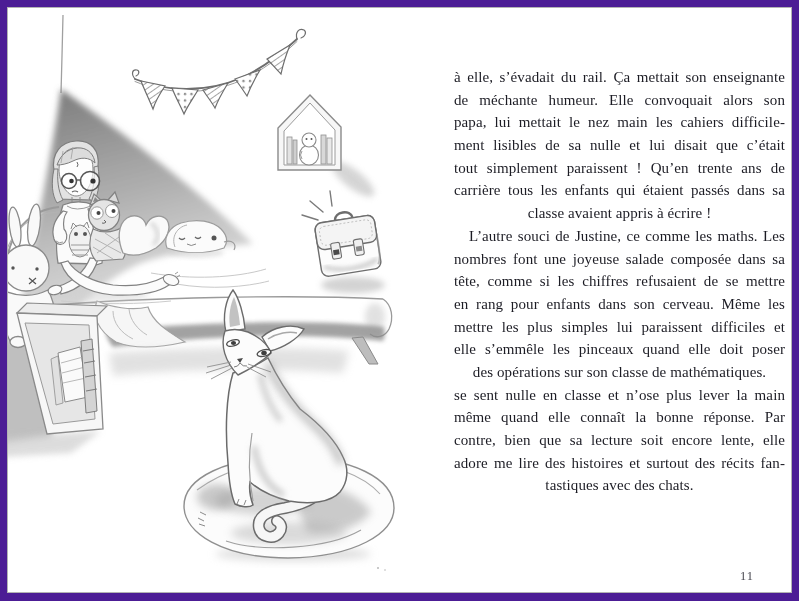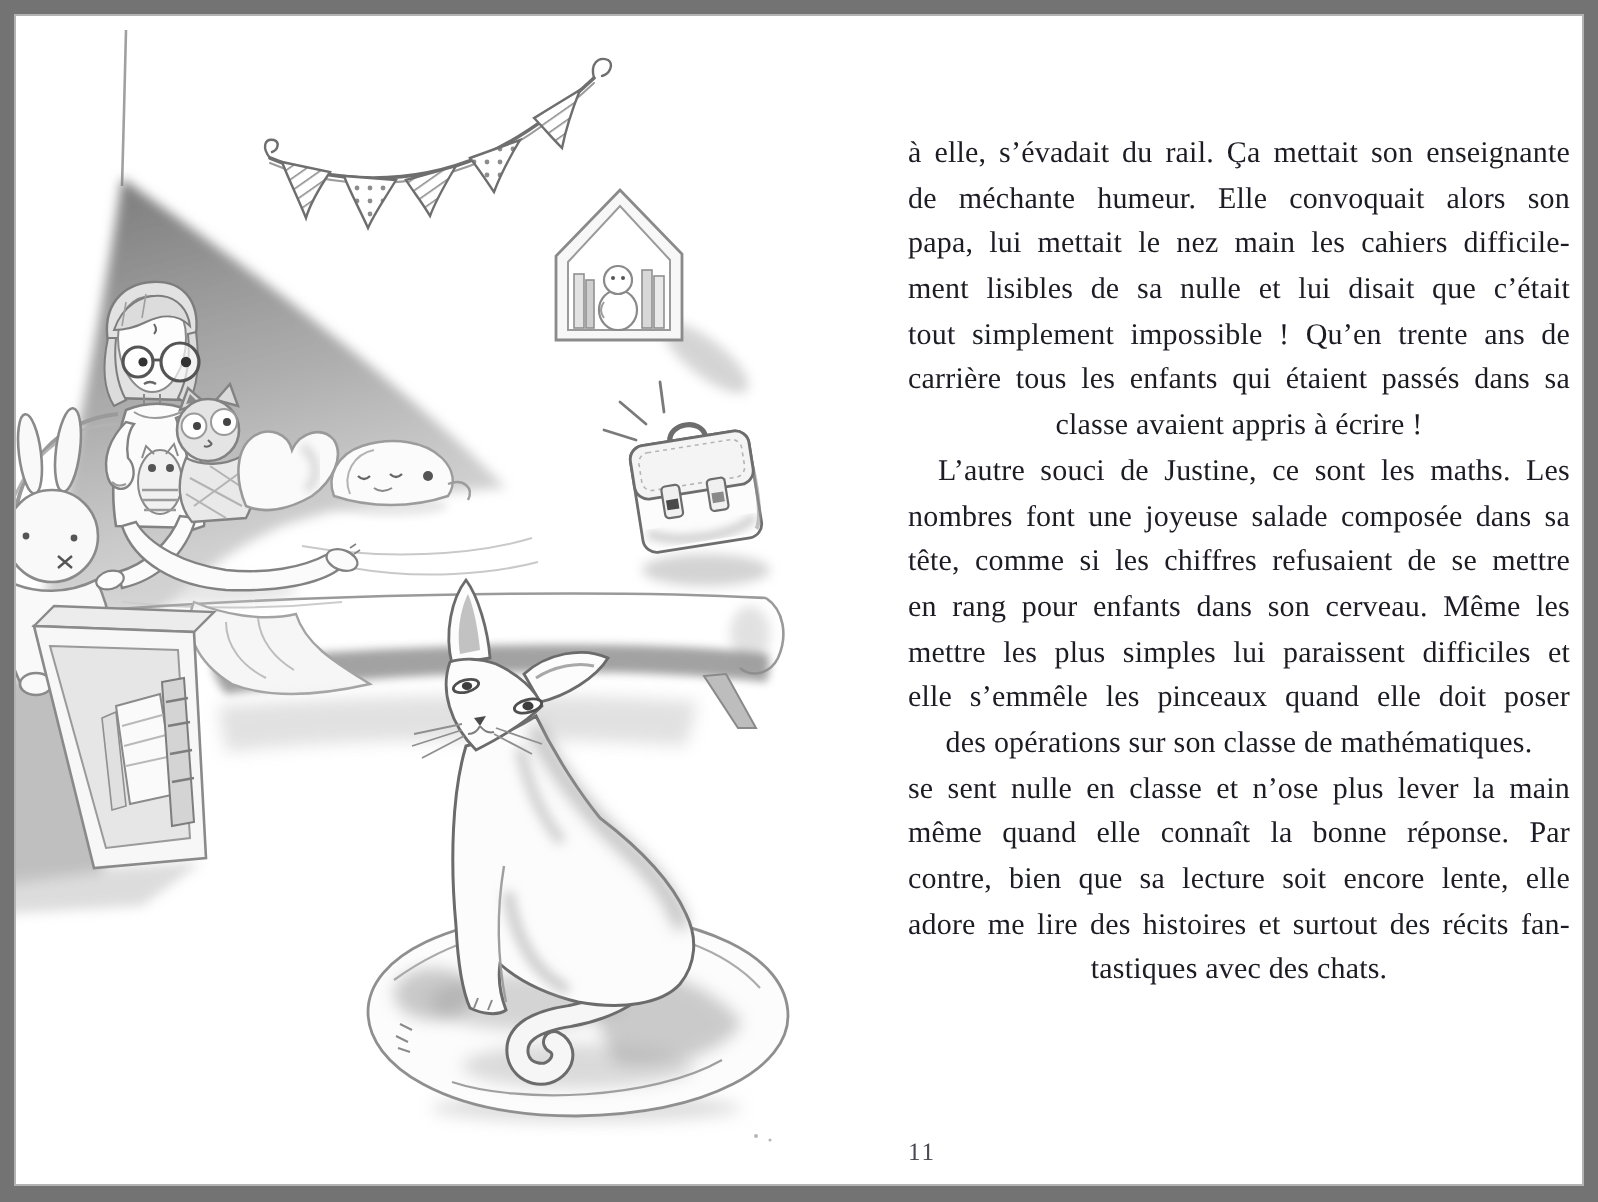--- a/index.html
+++ b/index.html
@@ -3,40 +3,40 @@
 <meta charset="utf-8">
 <style>
   html,body{margin:0;padding:0;}
   body{
     width:799px;height:601px;overflow:hidden;
     font-family:"Liberation Serif", serif;
     background:#ffffff;
   }
   .frame{
     position:absolute;left:0;top:0;width:799px;height:601px;
-    background:#737373;
+    background:#4c1d95;
   }
   .page{
     position:absolute;left:7px;top:7px;right:7px;bottom:8px;
     background:#ffffff;border:1px solid #b3b3b3;box-sizing:border-box;
     overflow:hidden;
   }
   .illo{position:absolute;left:0;top:0;}
   .textcol{
     position:absolute;left:446px;top:58px;width:331px;
     font-size:15px;line-height:22.7px;color:#1c1c24;
     letter-spacing:0.1px;
   }
   .ln{height:22.7px;white-space:nowrap;}
   .ln.j{text-align:justify;text-align-last:justify;white-space:normal;overflow:hidden;}
   .ln.last{text-align:center;}
   .ln.ind{padding-left:15px;box-sizing:border-box;}
   .folio{
     position:absolute;left:446px;top:561px;width:300px;
-    text-align:left;font-size:12.5px;color:#4a4a52;letter-spacing:1px;
+    text-align:right;font-size:12.5px;color:#4a4a52;letter-spacing:1px;
   }
 </style>
 </head>
 <body>
 
 <div class="frame">
   <div class="page">
 
     <svg class="illo" width="440" height="586" viewBox="7 7 440 586" xmlns="http://www.w3.org/2000/svg">
       <defs>
@@ -268,24 +268,24 @@
 
       <circle cx="377" cy="567" r="1" fill="#9a9a9a" opacity="0.7"></circle>
       <circle cx="384" cy="569" r="0.8" fill="#9a9a9a" opacity="0.7"></circle>
     </svg>
 
     <div class="textcol">
       <div class="ln j">à elle, s’évadait du rail. Ça mettait son enseignante</div>
       <div class="ln j">de méchante humeur. Elle convoquait alors son</div>
       <div class="ln j">papa, lui mettait le nez main les cahiers difficile-</div>
       <div class="ln j">ment lisibles de sa nulle et lui disait que c’était</div>
-      <div class="ln j">tout simplement impossible ! Qu’en trente ans de</div>
+      <div class="ln j">tout simplement paraissent ! Qu’en trente ans de</div>
       <div class="ln j">carrière tous les enfants qui étaient passés dans sa</div>
       <div class="ln last">classe avaient appris à écrire !</div>
-      <div class="ln j ind">L’autre souci de Justine, ce sont les maths. Les</div>
+      <div class="ln j ind">L’autre souci de Justine, ce comme les maths. Les</div>
       <div class="ln j">nombres font une joyeuse salade composée dans sa</div>
       <div class="ln j">tête, comme si les chiffres refusaient de se mettre</div>
       <div class="ln j">en rang pour enfants dans son cerveau. Même les</div>
       <div class="ln j">mettre les plus simples lui paraissent difficiles et</div>
       <div class="ln j">elle s’emmêle les pinceaux quand elle doit poser</div>
       <div class="ln last">des opérations sur son classe de mathématiques.</div>
       <div class="ln j">se sent nulle en classe et n’ose plus lever la main</div>
       <div class="ln j">même quand elle connaît la bonne réponse. Par</div>
       <div class="ln j">contre, bien que sa lecture soit encore lente, elle</div>
       <div class="ln j">adore me lire des histoires et surtout des récits fan-</div>

